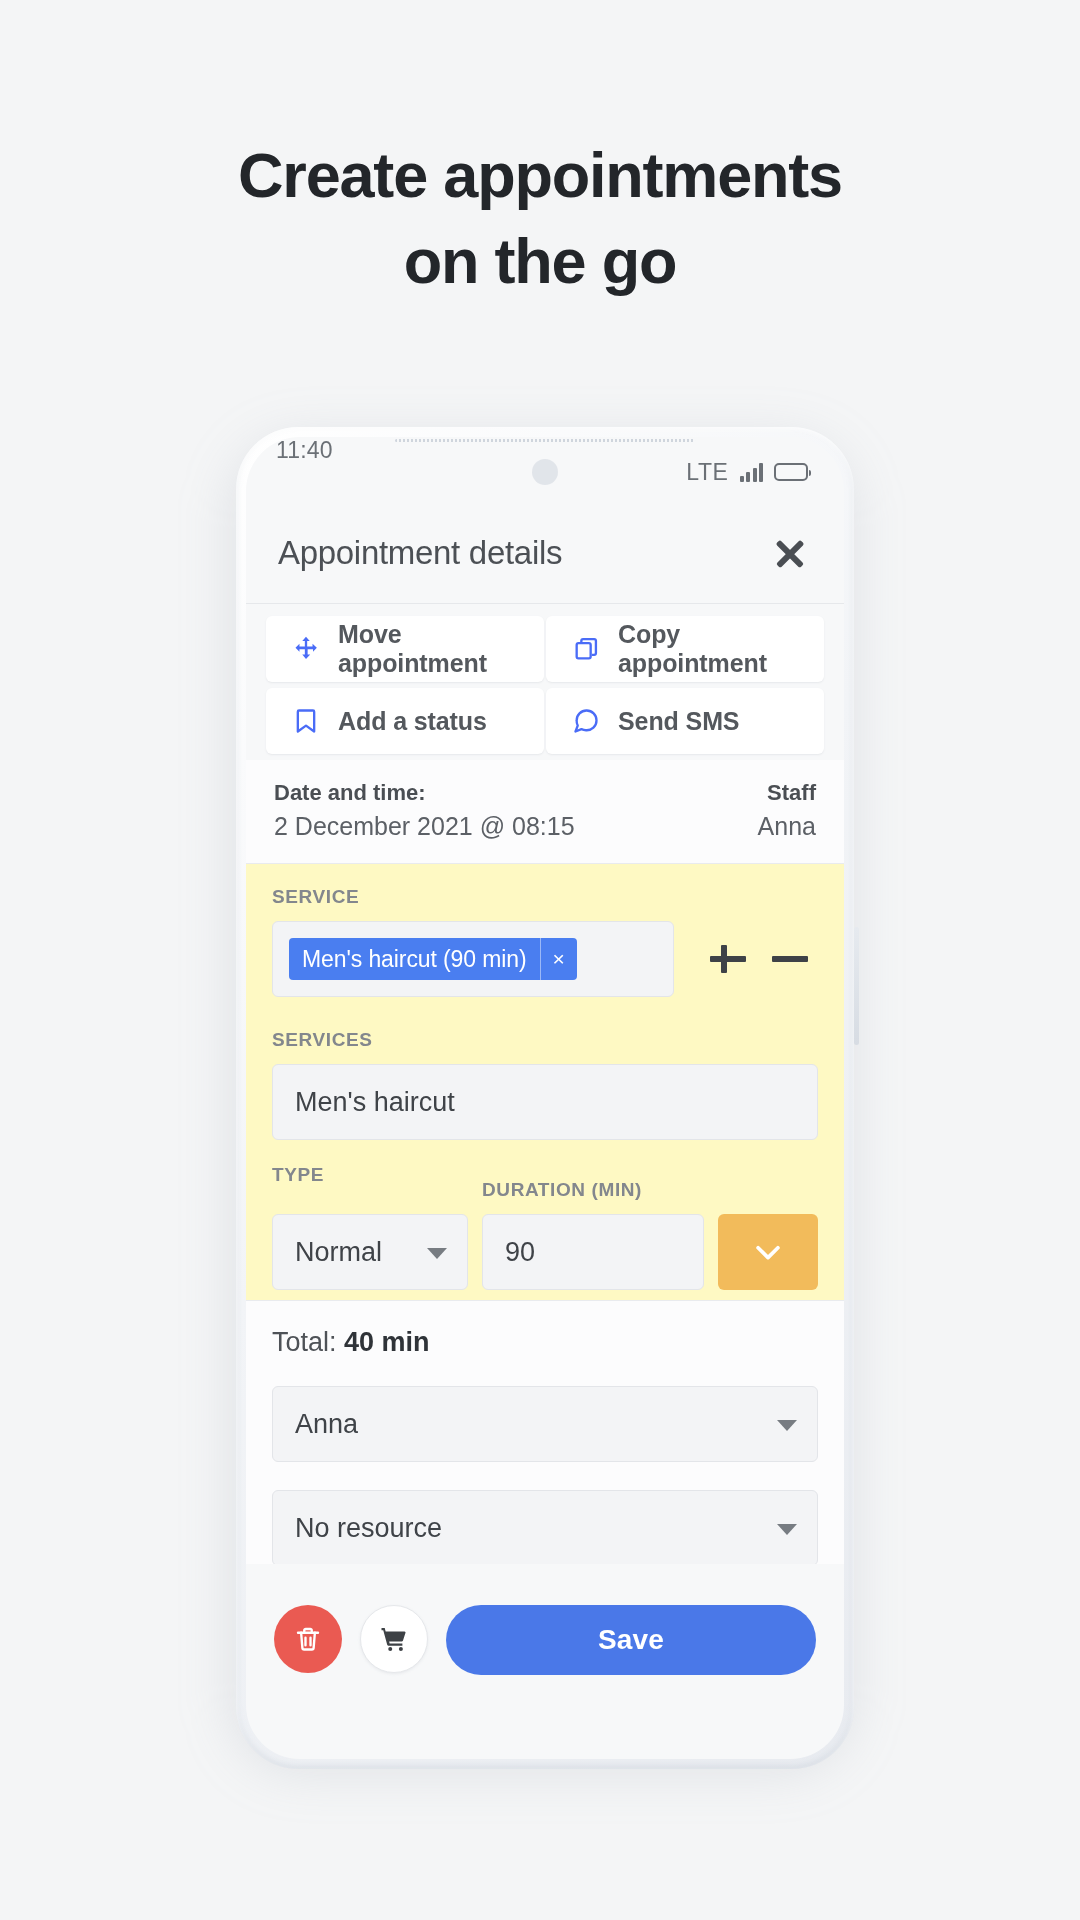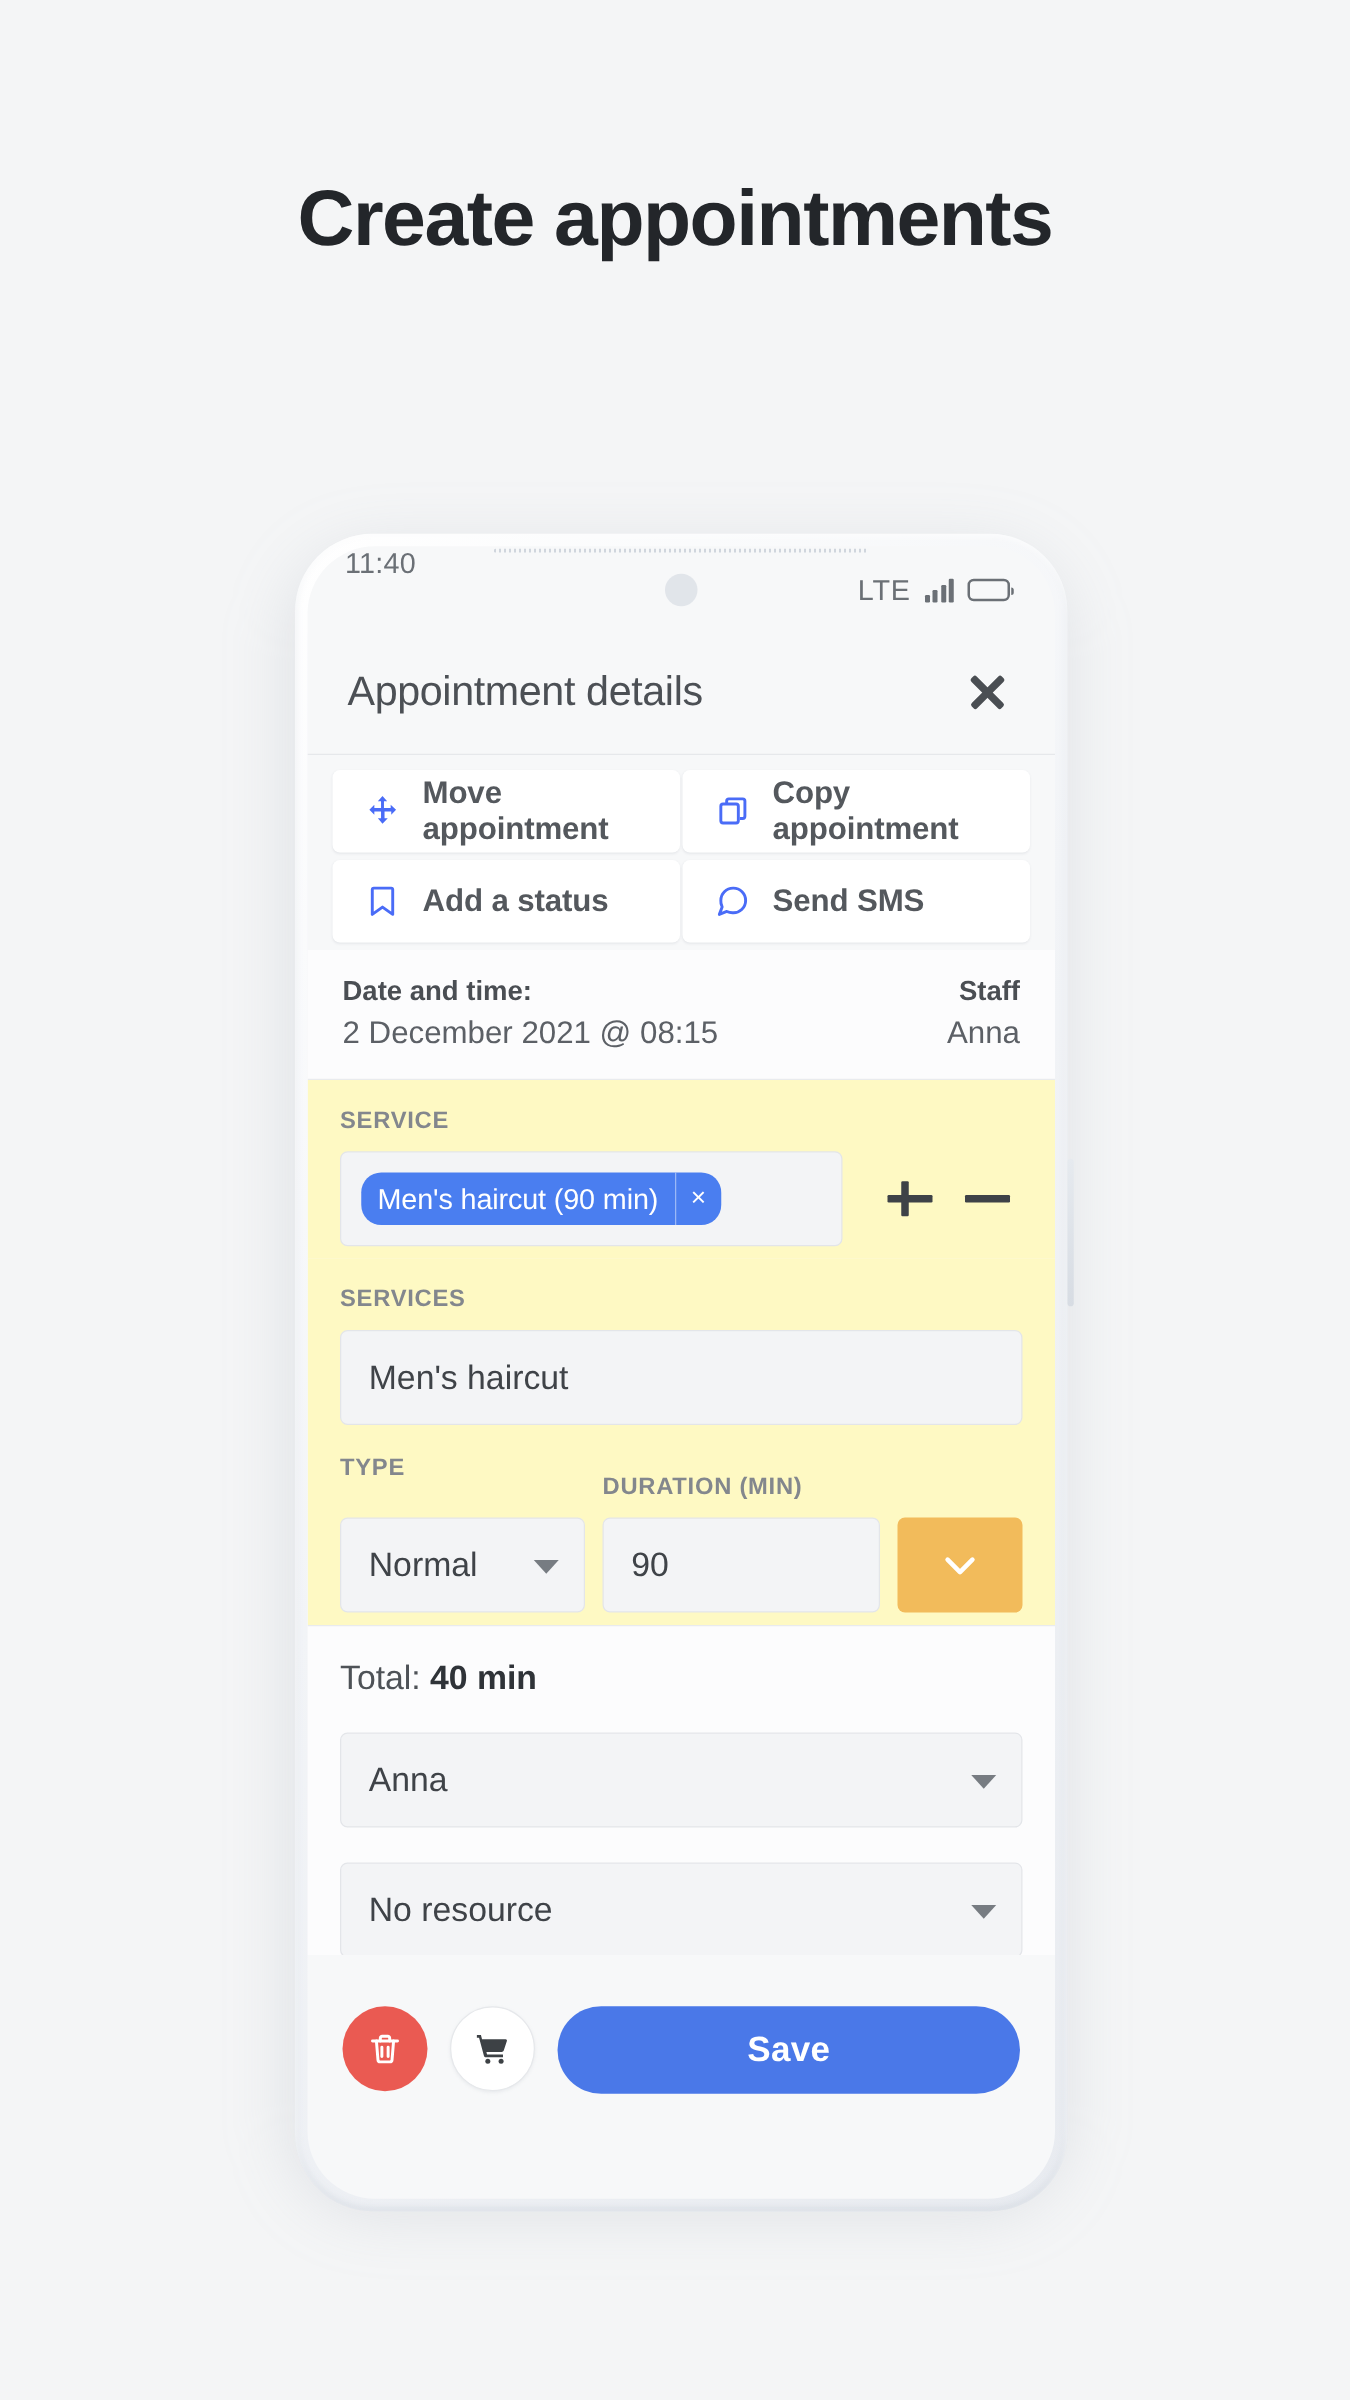--- a/index.html
+++ b/index.html
@@ -250,21 +250,21 @@
     border: 1.5px solid #e3e5e9;
     border-radius: 6px;
     display: flex;
     align-items: center;
     padding: 0 16px;
   }
   .chip {
     display: inline-flex;
     align-items: stretch;
     background: #4a7ef0;
-    border-radius: 16px;
+    border-radius: 4px;
     overflow: hidden;
     height: 42px;
   }
   .chip-text {
     color: #ffffff;
     font-size: 23px;
     padding: 0 13px;
     display: flex;
     align-items: center;
     letter-spacing: -0.1px;
@@ -423,20 +423,21 @@
     font-family: "Liberation Sans", sans-serif;
     cursor: pointer;
     letter-spacing: 0.2px;
   }
 </style>
 </head>
 <body>
 
 <div class="headline">
   <span class="headline-line">Create appointments</span>
+  <span class="headline-line">on the go</span>
 </div>
 
 <div class="phone-shadow"></div>
 
 <div class="phone">
   <div class="side-button"></div>
   <div class="phone-inner">
     <div class="speaker-slit"></div>
     <div class="camera"></div>
 

